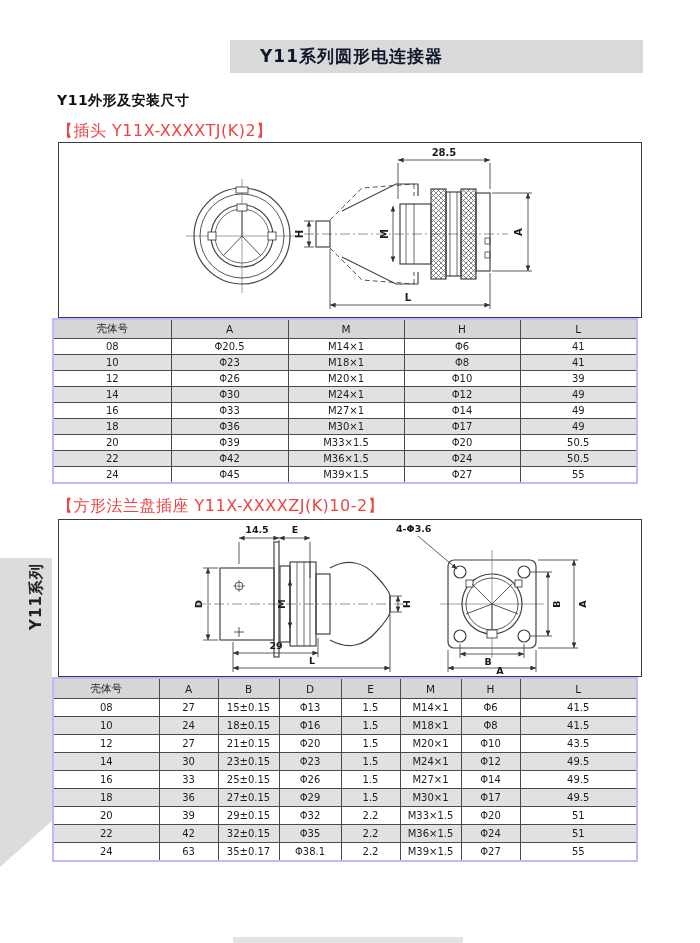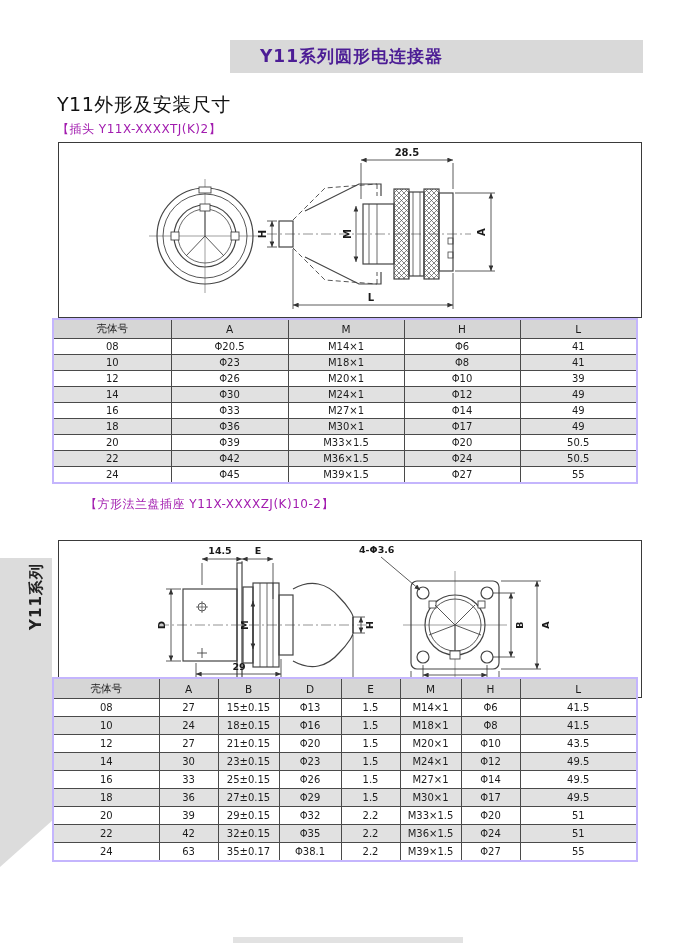--- a/index.html
+++ b/index.html
@@ -7,37 +7,37 @@
     position:relative; width:700px; height:943px; margin:0 auto;
     background:#ffffff; overflow:hidden;
     font-family:"DejaVu Sans", sans-serif; color:#1a1a1a;
   }
   .banner {
     position:absolute; left:230px; top:40px; width:413px; height:33px;
     background:#d9d9d9;
   }
   .banner .title {
     position:absolute; left:30px; top:0; height:33px; line-height:33px;
-    font-size:17px; font-weight:bold; letter-spacing:1px; color:#4c1d95;
+    font-size:17px; font-weight:bold; letter-spacing:1px; color:#0f172a;
   }
   .section-title {
     position:absolute; left:57px; top:92px;
-    font-size:19px; font-weight:normal; color:#111; letter-spacing:0.5px;
+    font-size:14px; font-weight:bold; color:#111; letter-spacing:0.5px;
   }
   .caption {
-    position:absolute; left:57px; font-size:12px; color:#a21caf; letter-spacing:0.5px;
+    position:absolute; left:57px; font-size:16px; color:#ef4444; letter-spacing:0.5px;
   }
   .caption.plug   { top:121px; }
-  .caption.socket { top:496px;margin-left:28px; }
+  .caption.socket { top:496px; }
   .draw-box {
     position:absolute; left:58px; width:584px; background:#fff;
-    border:1.5px solid #3a3a3a; box-sizing:border-box;
+    border:1.5px solid #3a3a3a; box-sizing:border-box;padding-left:37px;
   }
   .draw-box.plug   { top:142px; height:176px; }
-  .draw-box.socket { top:540px; height:158px; }
+  .draw-box.socket { top:519px; height:158px; }
   .draw-box svg { display:block; }
 
   table.dim-table {
     position:absolute; left:52px; width:584px;
     border-collapse:collapse; table-layout:fixed;
     font-size:10px; color:#1c1c1c;
     border:2px solid #c4b5fd;
   }
   table.dim-table.t1 { top:318px; }
   table.dim-table.t2 { top:677px; }

